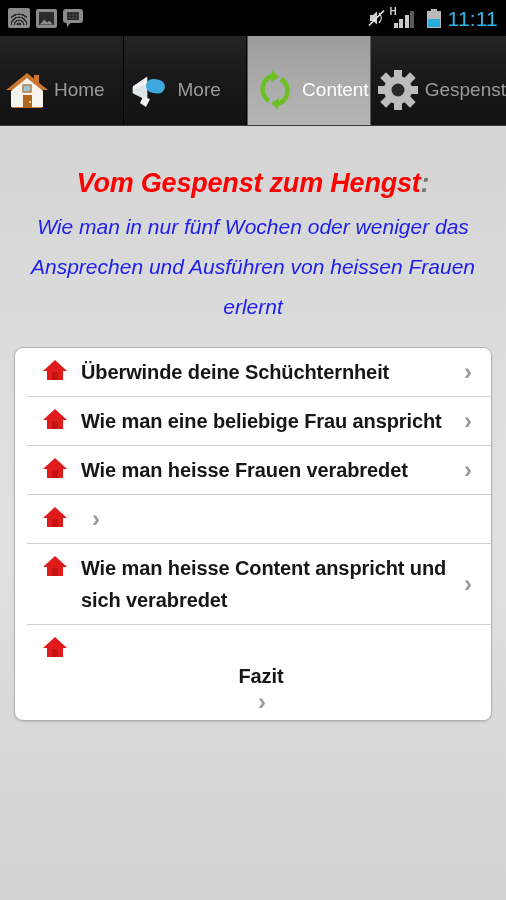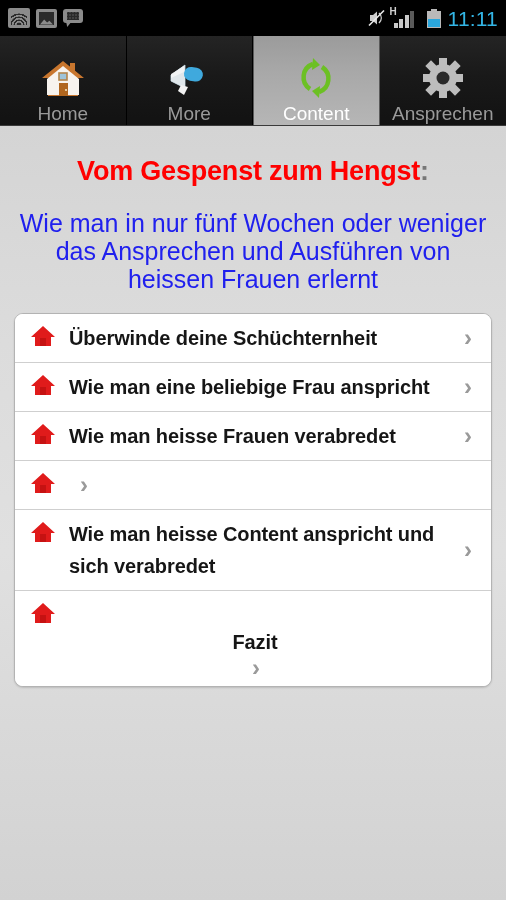--- a/index.html
+++ b/index.html
@@ -91,21 +91,21 @@
 
   
   .tabbar {
     flex:0 0 90px; height:90px;
     display:flex;
     background:#0c0c0c;
     border-bottom:1px solid #3a3a3a;
   }
   .tab {
     flex:1 1 25%;
-    display:flex; flex-direction:column;
+    display:flex; 
     align-items:center; justify-content:flex-start;
     padding-top:18px;
     background:linear-gradient(180deg,#242424 0%,#191919 45%,#121212 100%);
     border-right:1px solid #000;
     position:relative;
   }
   .tab:last-child{border-right:none;}
   .tab.active{
     background:linear-gradient(180deg,#9b9b9b 0%,#a8a8a8 40%,#b6b6b6 100%);
     border-left:1px solid #5a5a5a;
@@ -117,40 +117,41 @@
   }
   .tab.active .tab-label{ color:#ffffff; }
 
   
   .content{
     flex:1 1 auto;
     background:linear-gradient(180deg,#d4d4d4 0%,#dcdcdc 28%,#e0e0e0 55%,#d2d2d2 100%);
     padding:0 6px;
     overflow:hidden;
   }
-  .title-block{ padding-top:28px; text-align:center; }
+  .title-block{ padding-top:40px; text-align:center;font-style:italic; }
   .headline{
     font-size:27px; font-weight:bold; color:#ff0000;
     line-height:34px; letter-spacing:-0.2px;
   }
   .headline .colon{ color:#777; font-weight:bold; }
   .subhead{
-    margin-top:21px;
-    font-size:25px; color:#2020ee; line-height:28px;
+    margin-top:7px;
+    font-size:21px; color:#2020ee; line-height:40px;
     padding:0 4px;
   }
 
   
   .list{
     margin:20px 8px 0 8px;
     background:#ffffff;
     border:1px solid #b3b3b3;
     border-radius:9px;
     box-shadow:0 1px 2px rgba(0,0,0,0.14);
     overflow:hidden;
+    padding-left:12px;
   }
   .row{
     display:flex; align-items:center;
     min-height:49px;
     padding:8px 10px 8px 14px;
     border-bottom:1px solid #cfcfcf;
     background:#fff;
     position:relative;
   }
   .row:last-child{ border-bottom:none;flex-direction:column; }
@@ -262,21 +263,21 @@
             <rect x="2" y="17" width="8" height="8"></rect>
             <rect x="34" y="17" width="8" height="8"></rect>
             <rect x="6" y="5" width="8" height="8" transform="rotate(-45 10 9)"></rect>
             <rect x="30" y="5" width="8" height="8" transform="rotate(45 34 9)"></rect>
             <rect x="6" y="29" width="8" height="8" transform="rotate(45 10 33)"></rect>
             <rect x="30" y="29" width="8" height="8" transform="rotate(-45 34 33)"></rect>
           </g>
           <circle cx="22" cy="21" r="6.5" fill="#2a2a2a"></circle>
         </svg>
       </span>
-      <span class="tab-label">Ansprechen</span>
+      <span class="tab-label">Gespenst</span>
     </div>
 
   </div>
 
   <div class="content">
 
     <div class="title-block">
       <div class="headline">
         <span>Vom Gespenst zum Hengst</span><span class="colon">:</span>
       </div>

